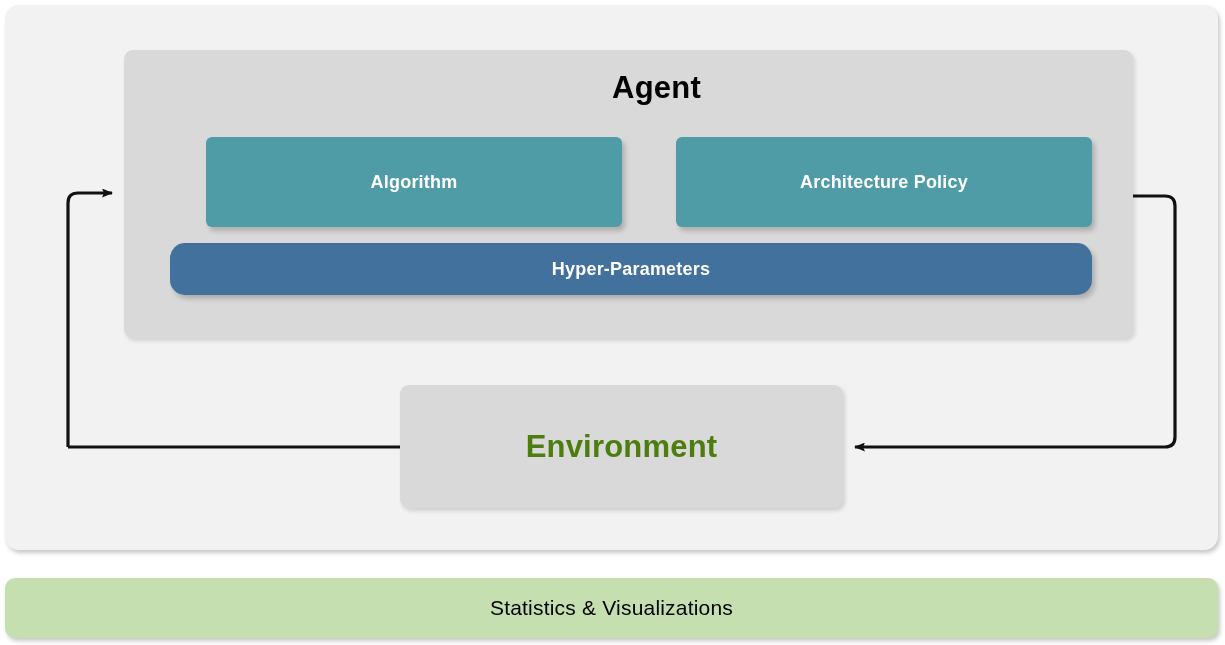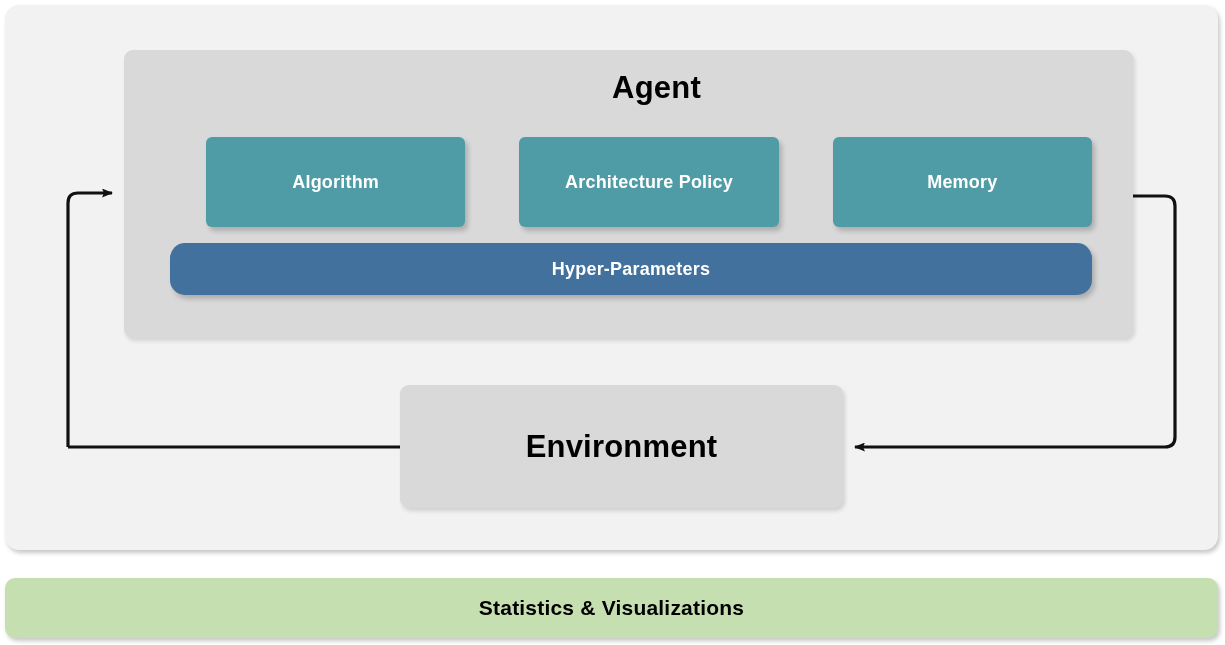--- a/index.html
+++ b/index.html
@@ -111,21 +111,21 @@
     width: 443px;
     height: 123px;
     background: #d9d9d9;
     border-radius: 9px;
     box-shadow: 2px 3px 4px rgba(0,0,0,0.14);
     display: flex;
     align-items: center;
     justify-content: center;
     font-size: 31px;
     font-weight: bold;
-    color: #000000;
+    color: #4d7c0f;
     letter-spacing: 0.2px;
     text-align: right;
   }
 
   
   .arrows-svg {
     position: absolute;
     left: 0;
     top: 0;
     width: 1225px;
@@ -140,21 +140,21 @@
     top: 578px;
     width: 1213px;
     height: 60px;
     background: #c6dfb0;
     border-radius: 10px;
     box-shadow: 2px 3px 4px rgba(0,0,0,0.22);
     display: flex;
     align-items: center;
     justify-content: center;
     font-size: 21px;
-    font-weight: bold;
+    font-weight: normal;
     color: #000000;
     letter-spacing: 0.2px;
     box-sizing: border-box;
   }
 </style>
 </head>
 <body>
 
 <div id="canvas">
 
@@ -177,21 +177,20 @@
     <path d="M 1133,196 L 1165,196 Q 1175,196 1175,206 L 1175,437 Q 1175,447 1165,447 L 855,447" fill="none" stroke="#111111" stroke-width="3.2" stroke-linecap="butt" marker-end="url(#arrowLeft)"></path>
   </svg>
 
   <div class="agent-panel">
 
     <div class="agent-title">Agent</div>
 
     <div class="component-row">
       <div class="component-box">Algorithm</div>
       <div class="component-box">Architecture Policy</div>
-      <div class="component-box">Memory</div>
     </div>
 
     <div class="hyper-bar">Hyper-Parameters</div>
   </div>
 
   <div class="environment-box">Environment</div>
 
   <div class="stats-bar">Statistics &amp; Visualizations</div>
 
 </div>

